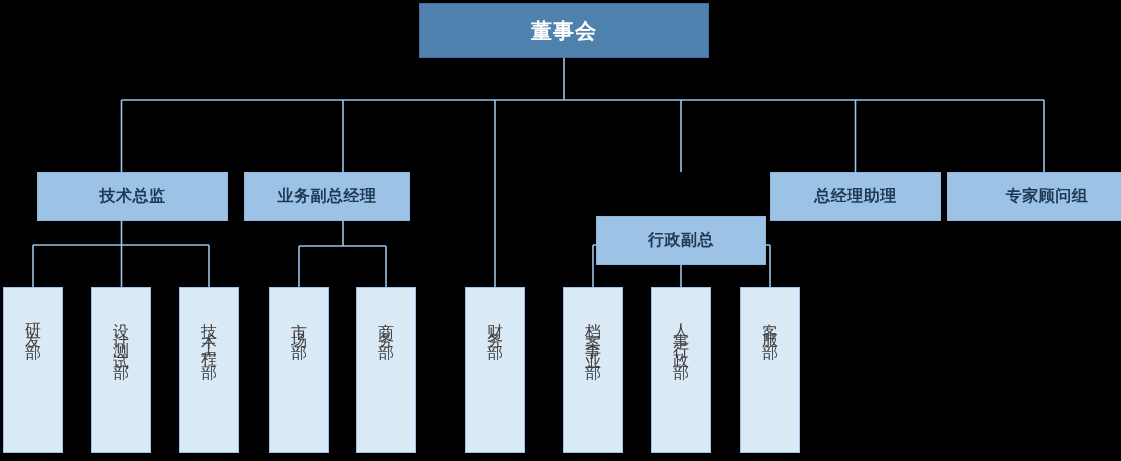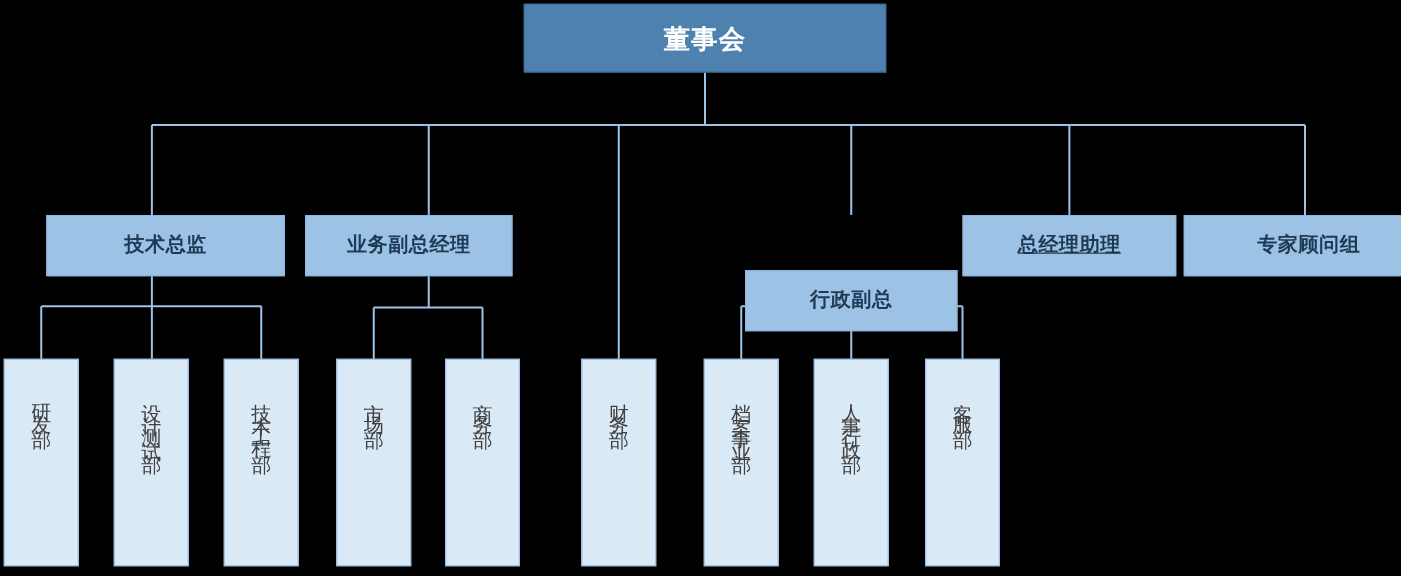--- a/index.html
+++ b/index.html
@@ -47,21 +47,21 @@
     top:172px;height:49px;
     background:var(--l2-fill);
     border:1px solid var(--l2-border);
     color:var(--l2-text);
     font-size:16px;font-weight:bold;
     letter-spacing:0.5px;
   }
   .l2.tech{left:37px;width:191px;}
   .l2.biz{left:244px;width:166px;}
   .l2.admin{left:596px;width:170px;margin-top:44px;}
-  .l2.assistant{left:770px;width:171px;text-decoration:underline;}
+  .l2.assistant{left:770px;width:171px;}
   .l2.experts{left:947px;width:200px;}
   .l3{
     top:287px;height:166px;width:60px;
     background:var(--l3-fill);
     border:1px solid var(--l3-border);
     color:var(--l3-text);
     font-size:16px;
     align-items:flex-start;
     padding-top:22px;
   }

